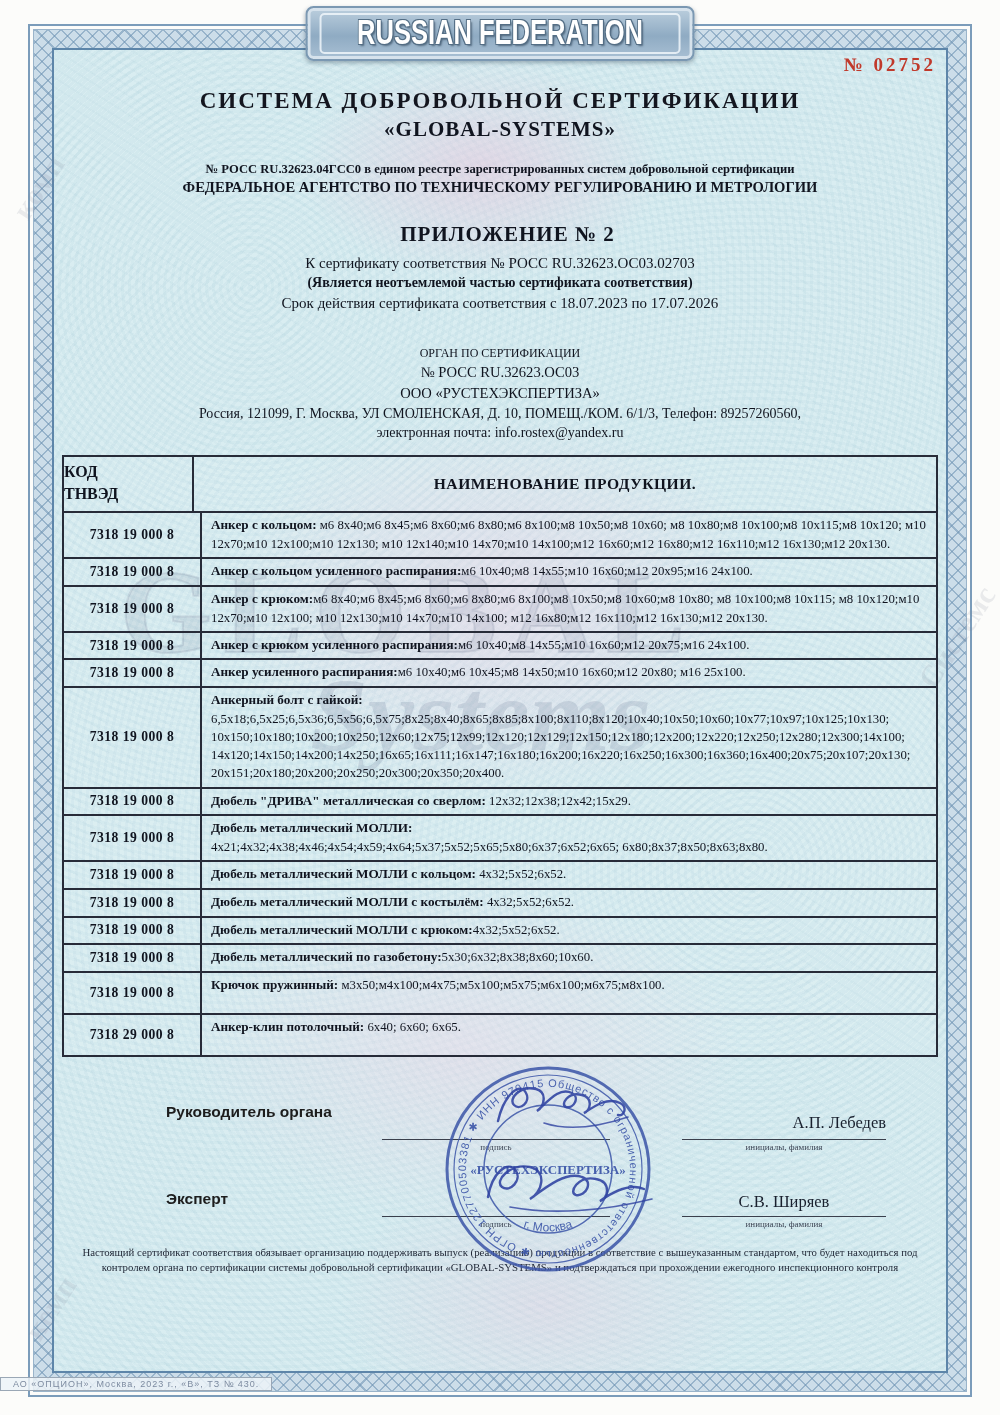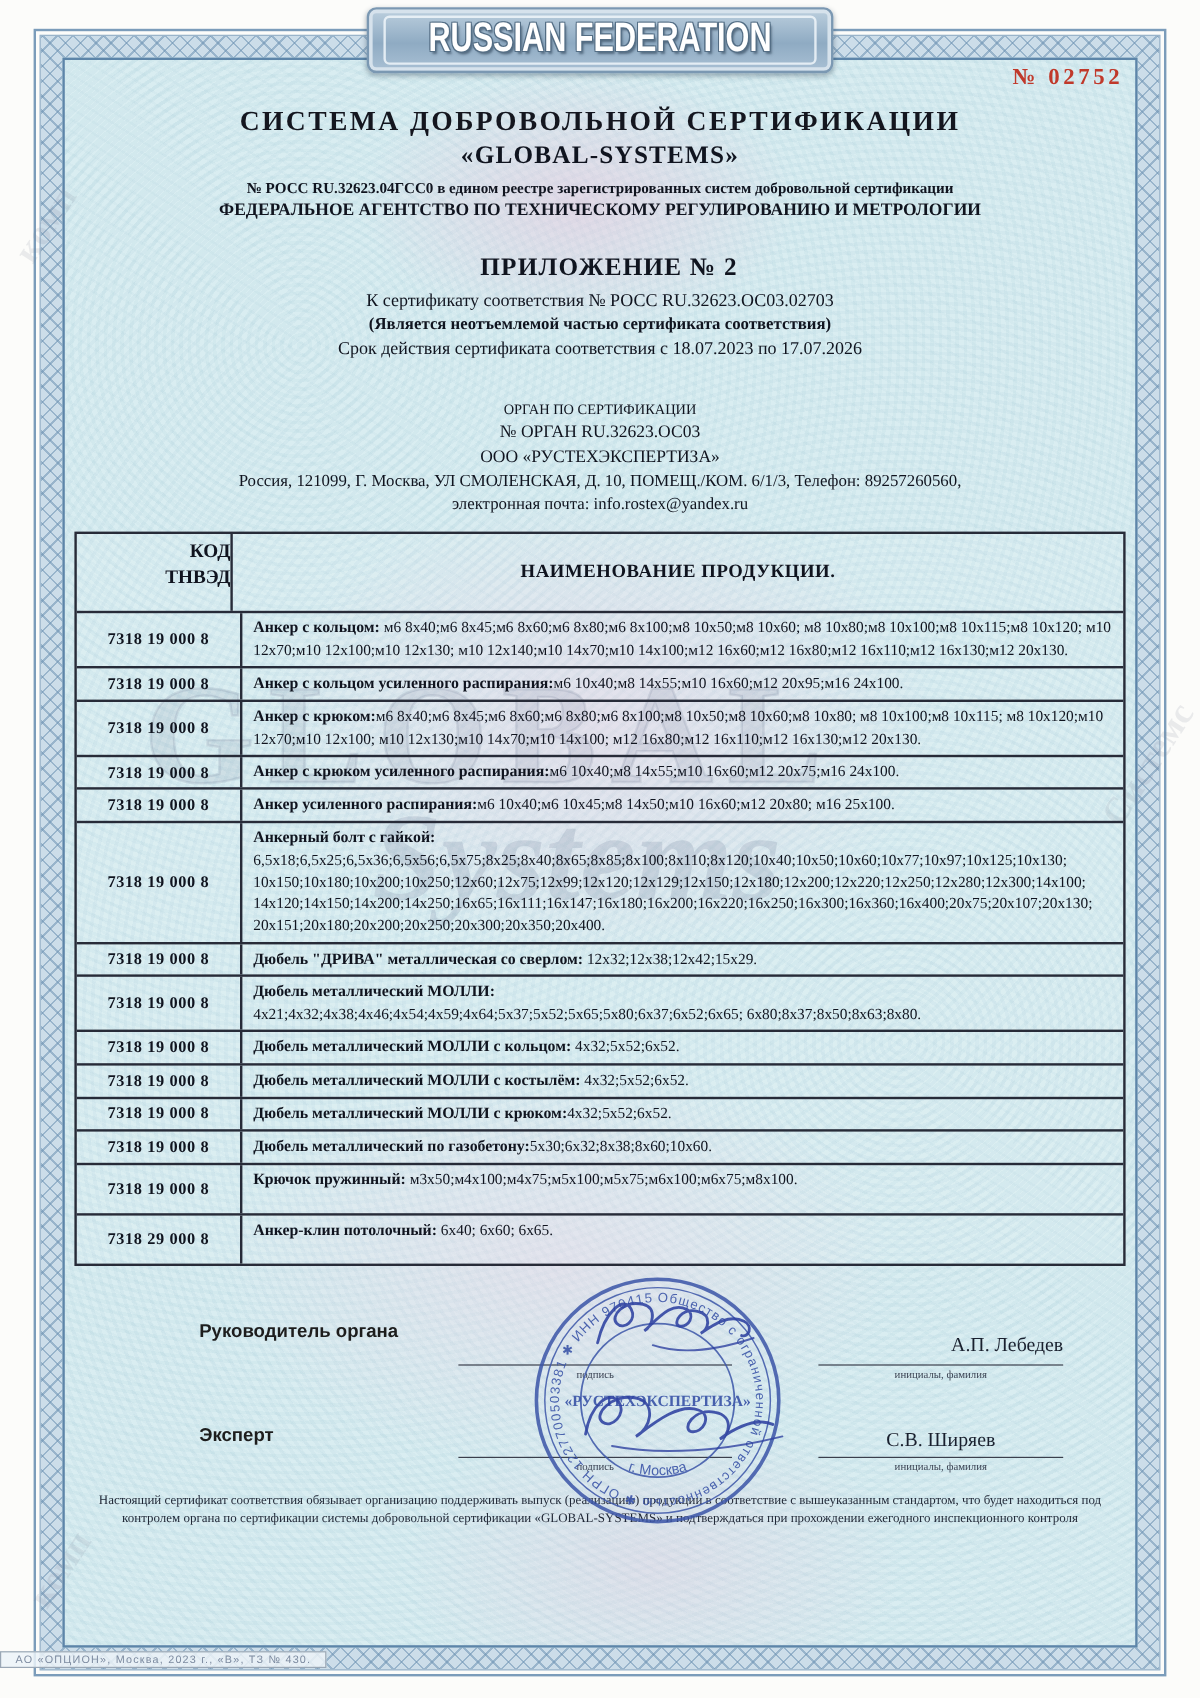--- a/index.html
+++ b/index.html
@@ -45,36 +45,36 @@
     font-size:29px;color:#fff;white-space:nowrap;transform:scale(.88,1.18);transform-origin:center;
     text-shadow:1px 1px 0 #546e85,-1px -1px 0 #546e85,1px -1px 0 #546e85,-1px 1px 0 #546e85,2px 2px 2px rgba(30,50,70,.55);}
 
   
   .content{position:absolute;left:54px;right:54px;top:50px;bottom:44px;z-index:2;}
   .doc-number{text-align:right;padding-right:10px;margin-top:4px;font-size:19px;font-weight:bold;
     letter-spacing:3px;color:#c0392b;}
   .ctr{text-align:center;}
   .system-title{margin:12px 0 0;font-size:23px;font-weight:bold;letter-spacing:2px;color:#14161f;}
   .system-name{margin-top:3px;font-size:21px;font-weight:bold;letter-spacing:1px;}
-  .registry-line{margin-top:8px;font-size:12.6px;font-weight:bold;}
+  .registry-line{margin-top:20px;font-size:12.6px;font-weight:bold;}
   .agency-line{margin-top:2px;font-size:14.6px;font-weight:bold;}
   .appendix-title{margin-top:26px;font-size:21px;font-weight:bold;letter-spacing:1px;padding-left:15px;}
   .cert-line{margin-top:8px;font-size:15px;font-weight:normal;}
   .note-line{margin-top:3px;font-size:14px;font-weight:bold;}
   .validity-line{margin-top:4px;font-size:15px;font-weight:normal;}
   .org-title{margin-top:34px;font-size:12px;}
   .org-number{margin-top:3px;font-size:14.6px;}
   .org-name{margin-top:4px;font-size:14.6px;}
   .org-address{margin-top:4px;font-size:14px;}
   .org-email{margin-top:3px;font-size:14px;}
 
   
   .ptable{margin:14px 8px 0 8px;border:2px solid #272b38;background:rgba(255,255,255,.06);}
   .thead{display:flex;font-weight:bold;}
-  .th-code{width:128px;border-right:2px solid #272b38;text-align:right;padding:4px 0 17px;
+  .th-code{width:128px;border-right:2px solid #272b38;text-align:left;padding:4px 0 7px;
     font-size:16px;line-height:1.35;}
   .th-name{flex:1;display:flex;align-items:center;justify-content:center;font-size:15.6px;letter-spacing:.5px;}
   .trow{display:flex;border-top:2px solid #272b38;}
   .tcode{width:128px;border-right:2px solid #272b38;display:flex;align-items:center;justify-content:center;
     font-weight:bold;font-size:13.6px;padding:2px 4px;text-align:center;letter-spacing:.5px;}
   .tname{flex:1;padding:3px 9px 4px;font-size:12.8px;line-height:1.42;overflow-wrap:anywhere;}
   .tlead{font-weight:bold;font-size:13.2px;}
   .tlead.block{display:block;}
   .trow.tall{min-height:40px;}
 
@@ -137,21 +137,21 @@
     <div class="ctr system-name">«GLOBAL-SYSTEMS»</div>
     <div class="ctr registry-line">№ РОСС RU.32623.04ГСС0 в едином реестре зарегистрированных систем добровольной сертификации</div>
     <div class="ctr agency-line">ФЕДЕРАЛЬНОЕ АГЕНТСТВО ПО ТЕХНИЧЕСКОМУ РЕГУЛИРОВАНИЮ И МЕТРОЛОГИИ</div>
 
     <div class="ctr appendix-title">ПРИЛОЖЕНИЕ № 2</div>
     <div class="ctr cert-line">К сертификату соответствия № РОСС RU.32623.ОС03.02703</div>
     <div class="ctr note-line">(Является неотъемлемой частью сертификата соответствия)</div>
     <div class="ctr validity-line">Срок действия сертификата соответствия с 18.07.2023 по 17.07.2026</div>
 
     <div class="ctr org-title">ОРГАН ПО СЕРТИФИКАЦИИ</div>
-    <div class="ctr org-number">№ ОРГАН RU.32623.ОС03</div>
+    <div class="ctr org-number">№ РОСС RU.32623.ОС03</div>
     <div class="ctr org-name">ООО «РУСТЕХЭКСПЕРТИЗА»</div>
     <div class="ctr org-address">Россия, 121099, Г. Москва, УЛ СМОЛЕНСКАЯ, Д. 10, ПОМЕЩ./КОМ. 6/1/3, Телефон: 89257260560,</div>
     <div class="ctr org-email">электронная почта: info.rostex@yandex.ru</div>
 
     <div class="ptable">
       <div class="thead">
         <div class="th-code">
           <div>КОД</div>
           <div>ТНВЭД</div>
         </div>

